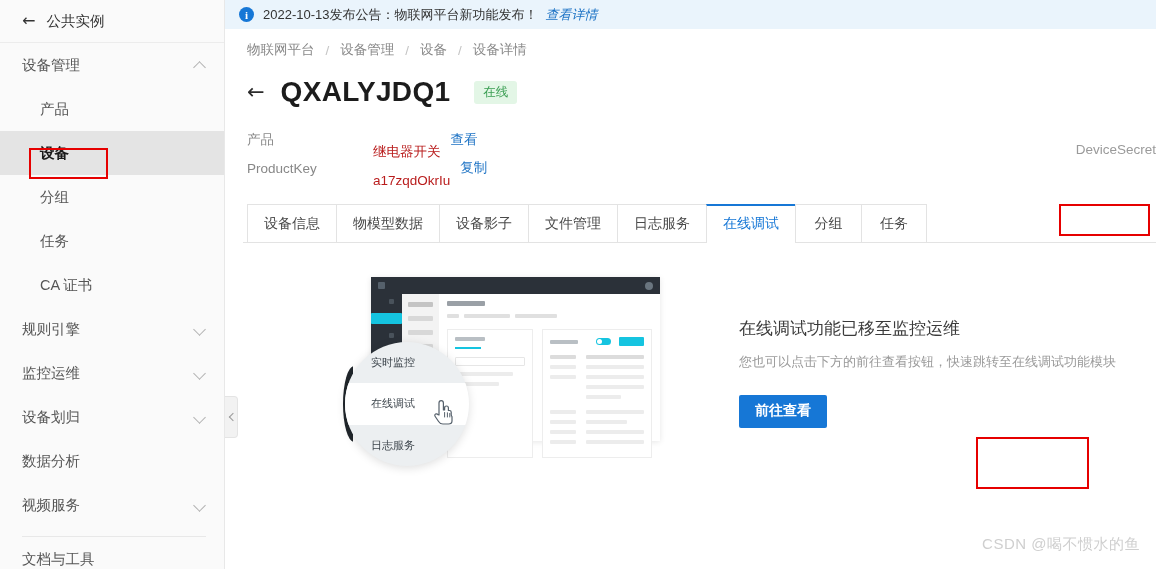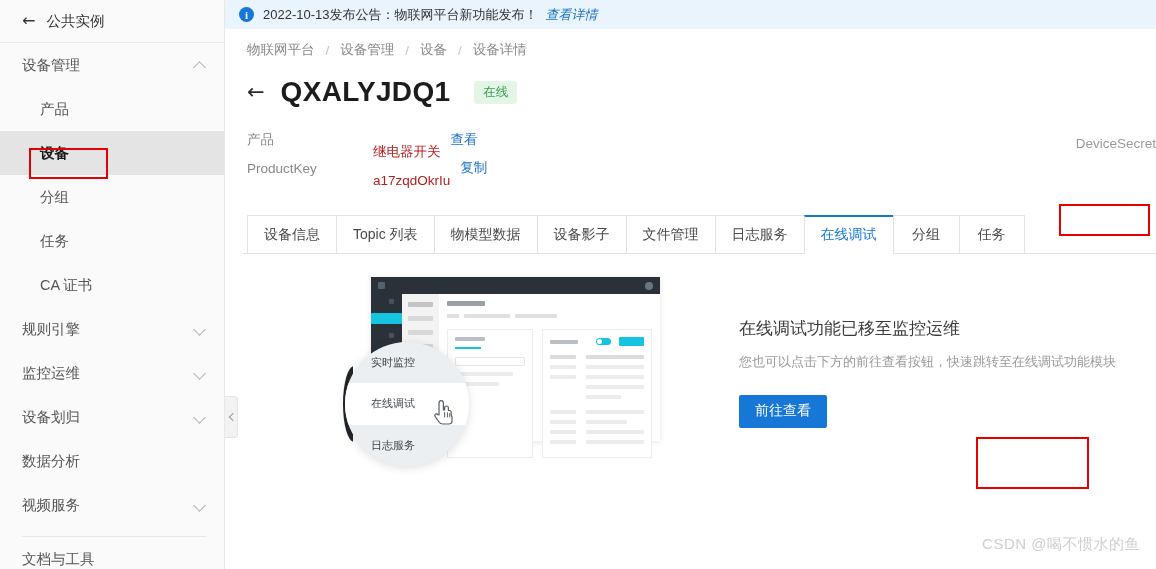--- a/index.html
+++ b/index.html
@@ -121,35 +121,35 @@
     margin-left: 24px; background: #e3f6e6; color: #3a9e52;
     font-size: 12.5px; padding: 3px 9px; border-radius: 3px;
   }
 
   .meta-table { margin-top: 13px; padding-left: 4px; position: relative; }
   .meta-row { display: flex; align-items: center; height: 28px; font-size: 13.5px; }
   .meta-row .m-label { width: 126px; color: #888; }
   .meta-row .m-value { color: #b91c1c; margin-top: 24px; }
   .meta-row .m-link { color: #1c72c4; margin-left: 10px; cursor: pointer; }
   .device-secret {
-    position: absolute; right: 0; top: 10px;
+    position: absolute; right: 0; top: 16px;
     font-size: 13.5px; color: #9a9a9a;
   }
 
   
   .tabs {
     display: flex; margin-top: 22px; padding-left: 4px;
     border-bottom: 1px solid #e3e3e3; position: relative;
   }
   .tab {
     height: 38px; min-width: 66px; padding: 0 16px;
     display: flex; align-items: center; justify-content: center;
     font-size: 14px; color: #4a4a4a; cursor: pointer;
     border: 1px solid #e3e3e3; border-bottom: none; border-right: none;
-    background: #fff; position: relative; margin-top: 11px;
+    background: #fff; position: relative;
   }
   .tab:last-child { border-right: 1px solid #e3e3e3; }
   .tab.active {
     color: #1677d6; border-top: 2px solid #1677d6;
   }
   .tab.active::after {
     content: ""; position: absolute; left: 0; bottom: -1px;
     width: 100%; height: 1px; background: #fff;
   }
   .anno-box-tab {
@@ -226,21 +226,21 @@
     width: 24px; height: 28px;
   }
 
   
   .panel-text { margin-left: 94px; padding-top: 4px; }
   .panel-text .pt-title { font-size: 17px; color: #3b3b3b; }
   .panel-text .pt-sub { font-size: 13px; color: #9a9a9a; margin-top: 13px; }
   .goto-btn {
     margin-top: 24px; display: inline-flex; align-items: center; justify-content: center;
     width: 88px; height: 33px; background: #1677d6; color: #fff;
-    font-size: 14px; border-radius: 2px; cursor: pointer;
+    font-size: 14px; border-radius: 2px; cursor: pointer; font-weight: bold;
   }
   .anno-box-btn {
     position: absolute; left: 751px; top: 437px;
     width: 113px; height: 52px;
     border: 2px solid #e60000; pointer-events: none; z-index: 7;
   }
 
   .watermark {
     position: absolute; right: 16px; bottom: 15px;
     font-size: 15px; color: #cfcfcf; letter-spacing: .5px;
@@ -348,23 +348,20 @@
           <span class="m-label">ProductKey</span>
           <span class="m-value">a17zqdOkrIu</span>
           <span class="m-link">复制</span>
         </div>
         <span class="device-secret">DeviceSecret</span>
       </div>
 
       <div class="tabs">
         <div class="tab">
             <span>设备信息</span>
-          </div>
-        <div class="tab">
-            <span>Topic 列表</span>
           </div>
         <div class="tab">
             <span>物模型数据</span>
           </div>
         <div class="tab">
             <span>设备影子</span>
           </div>
         <div class="tab">
             <span>文件管理</span>
           </div>

